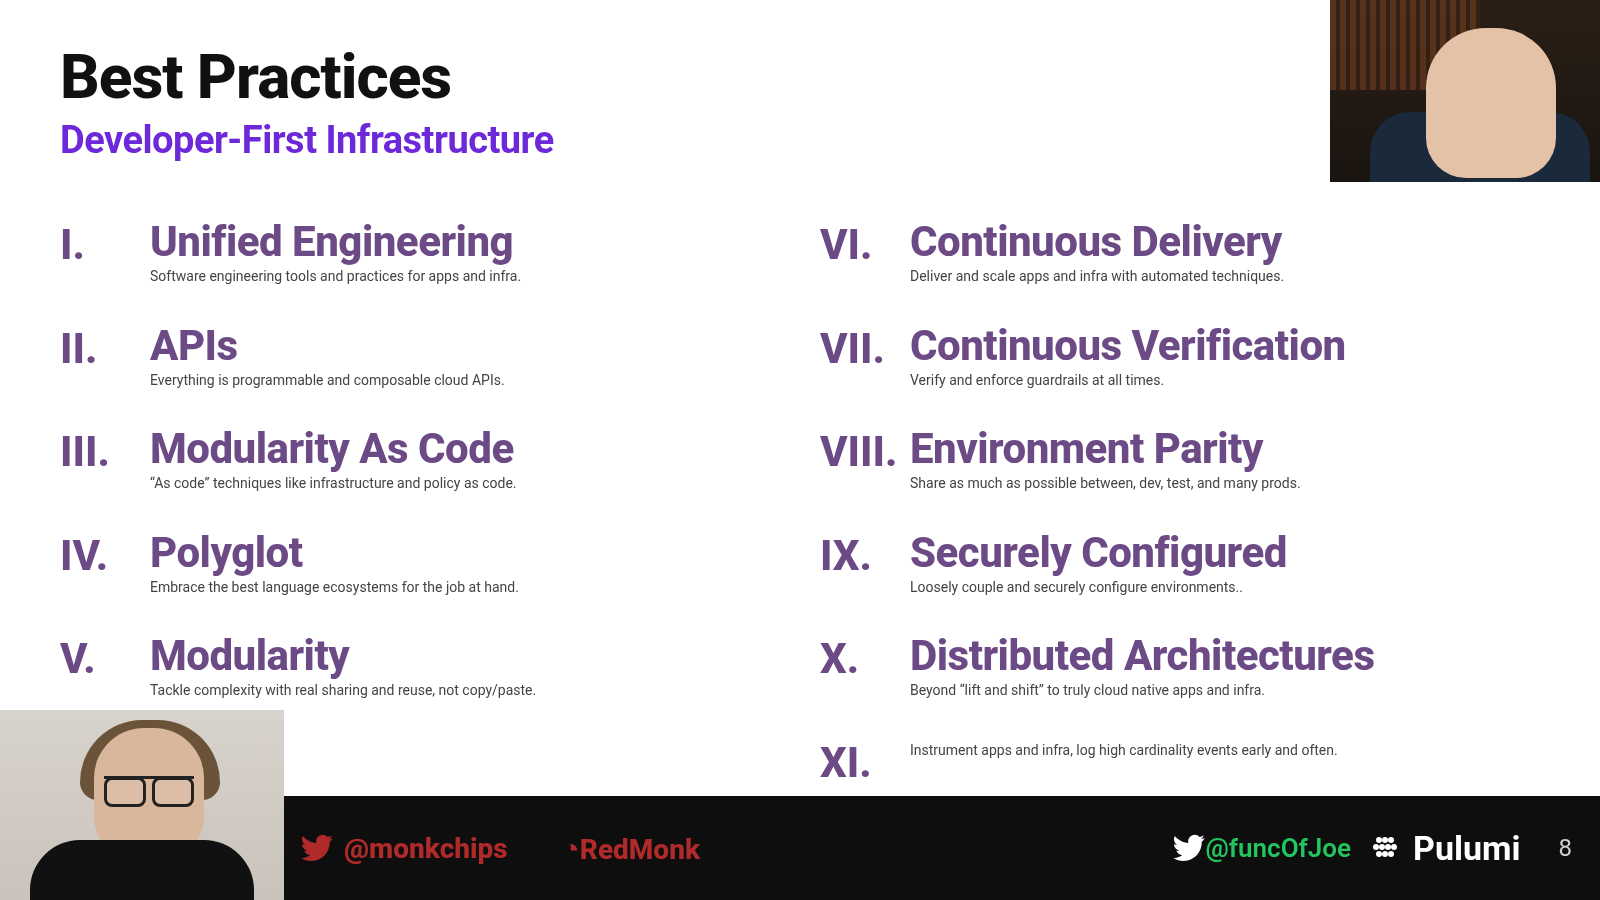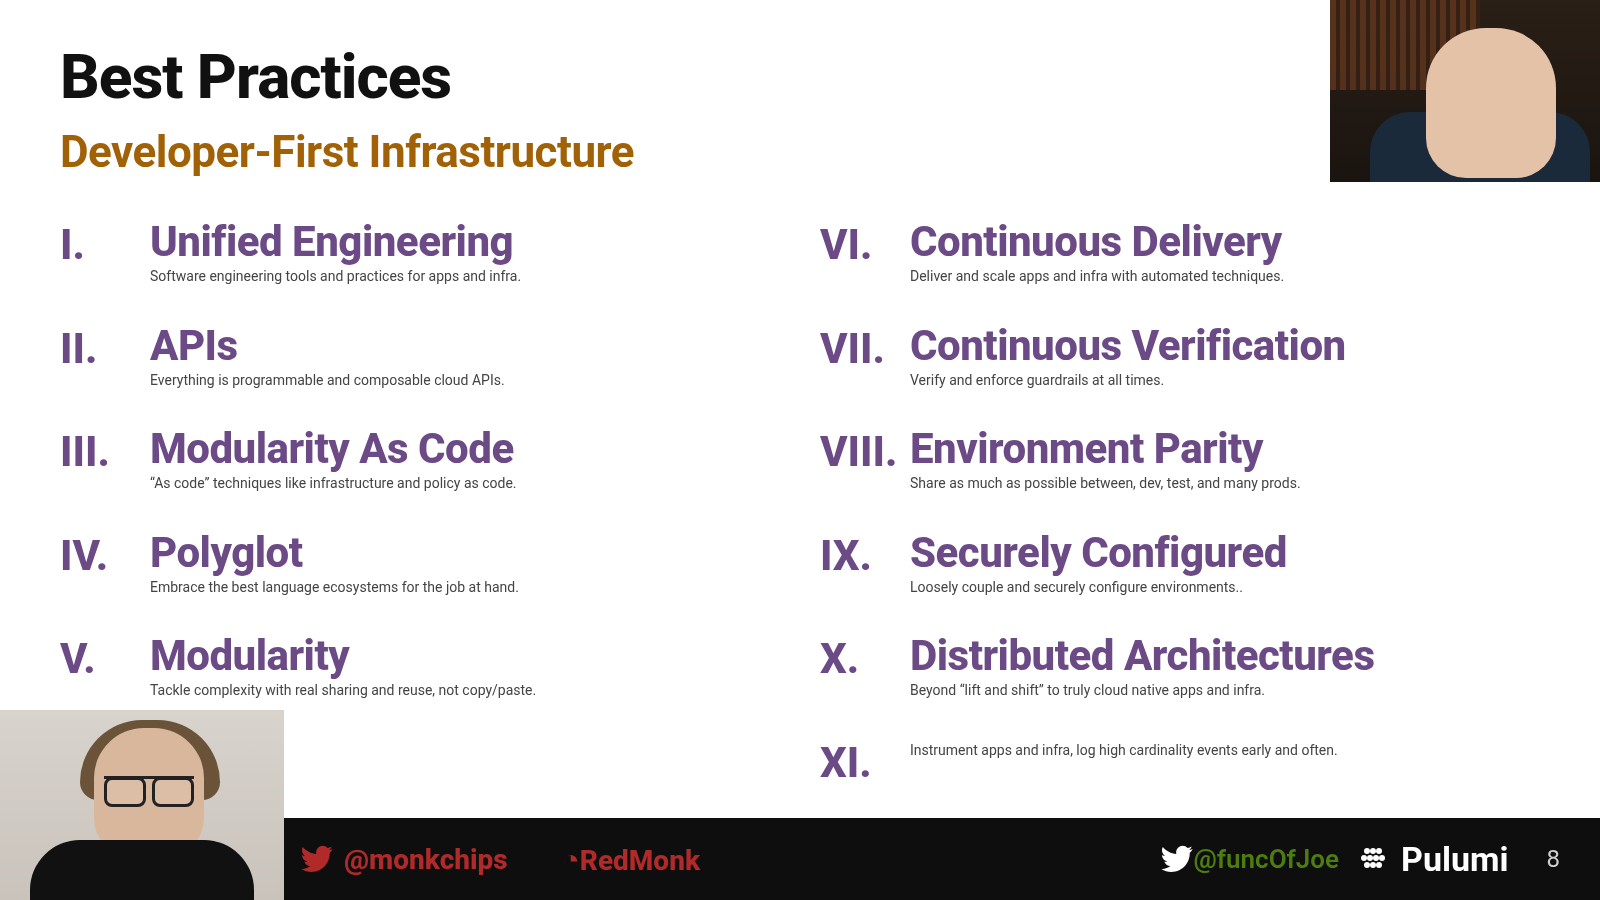--- a/index.html
+++ b/index.html
@@ -1,34 +1,34 @@
 <!DOCTYPE html>
 <html><head>
 <meta charset="utf-8">
 <style>
   * { margin: 0; padding: 0; box-sizing: border-box; }
   html, body { width: 1600px; height: 900px; font-family: "Segoe UI", Roboto, Helvetica, Arial, sans-serif; background: #fff; overflow: hidden; }
   .slide { position: relative; width: 1600px; height: 900px; background: #fff; }
   .title { position: absolute; left: 60px; top: 40px; font-size: 62px; font-weight: 800; color: #111; letter-spacing: -1px; }
-  .subtitle { position: absolute; left: 60px; top: 118px; font-size: 44px; font-weight: 700; color: #a16207; letter-spacing: -0.5px; margin-top: 8px; }
+  .subtitle { position: absolute; left: 60px; top: 118px; font-size: 38px; font-weight: 700; color: #6d28d9; letter-spacing: -0.5px; }
   .columns { position: absolute; left: 60px; top: 220px; display: flex; gap: 30px; width: 1490px; }
   .col { flex: 1; }
   .item { margin-bottom: 38px; display: flex; align-items: flex-start; }
   .num { font-size: 42px; font-weight: 800; color: #6b4a86; width: 90px; flex-shrink: 0; text-align: left; }
   .body { flex: 1; }
   .heading { font-size: 42px; font-weight: 800; color: #6b4a86; line-height: 1.05; letter-spacing: -0.5px; }
   .desc { font-size: 14px; color: #444; font-weight: 400; margin-top: 4px; line-height: 1.25; }
 
   
-  .footer { position: absolute; left: 0; right: 0; bottom: 0; height: 82px; background: #0e0e0e; display: flex; align-items: center; padding: 0 40px 0 300px; color: #fff; }
+  .footer { position: absolute; left: 0; right: 0; bottom: 0; height: 104px; background: #0e0e0e; display: flex; align-items: center; padding: 0 28px 0 300px; color: #fff; }
   .footer-left { display: flex; align-items: center; gap: 14px; }
   .twitter-red { color: #b12a2a; font-weight: 800; font-size: 28px; display:flex; align-items:center; gap:10px; }
   .redmonk { color: #b12a2a; font-weight: 800; font-size: 28px; margin-left: 40px; }
   .footer-right { margin-left: auto; display: flex; align-items: center; gap: 18px; }
-  .handle-right { font-size: 26px; font-weight: 600; color: #4d7c0f; display:flex; align-items:center; }
+  .handle-right { font-size: 26px; font-weight: 600; color: #22c55e; display:flex; align-items:center; }
   .brandname { font-size: 34px; font-weight: 700; color: #fff; display:flex; align-items:center; gap:12px; }
   .pagenum { font-size: 24px; color: #cfcfcf; margin-left: 20px; }
 
   .bird { width: 34px; height: 34px; }
 
   
   .cam { position: absolute; background: #222; overflow: hidden; }
   .cam-tr { top: 0; right: 0; width: 270px; height: 182px; background: linear-gradient(180deg,#2a1f16 0%, #1a1410 100%); }
   .cam-bl { bottom: 0; left: 0; width: 284px; height: 190px; background: linear-gradient(180deg,#d8d3cc 0%, #c9c3bc 100%); }
   .head1 { position:absolute; top:28px; right:44px; width:130px; height:150px; border-radius:60px 60px 40px 40px; background:#e4c2a8; }

